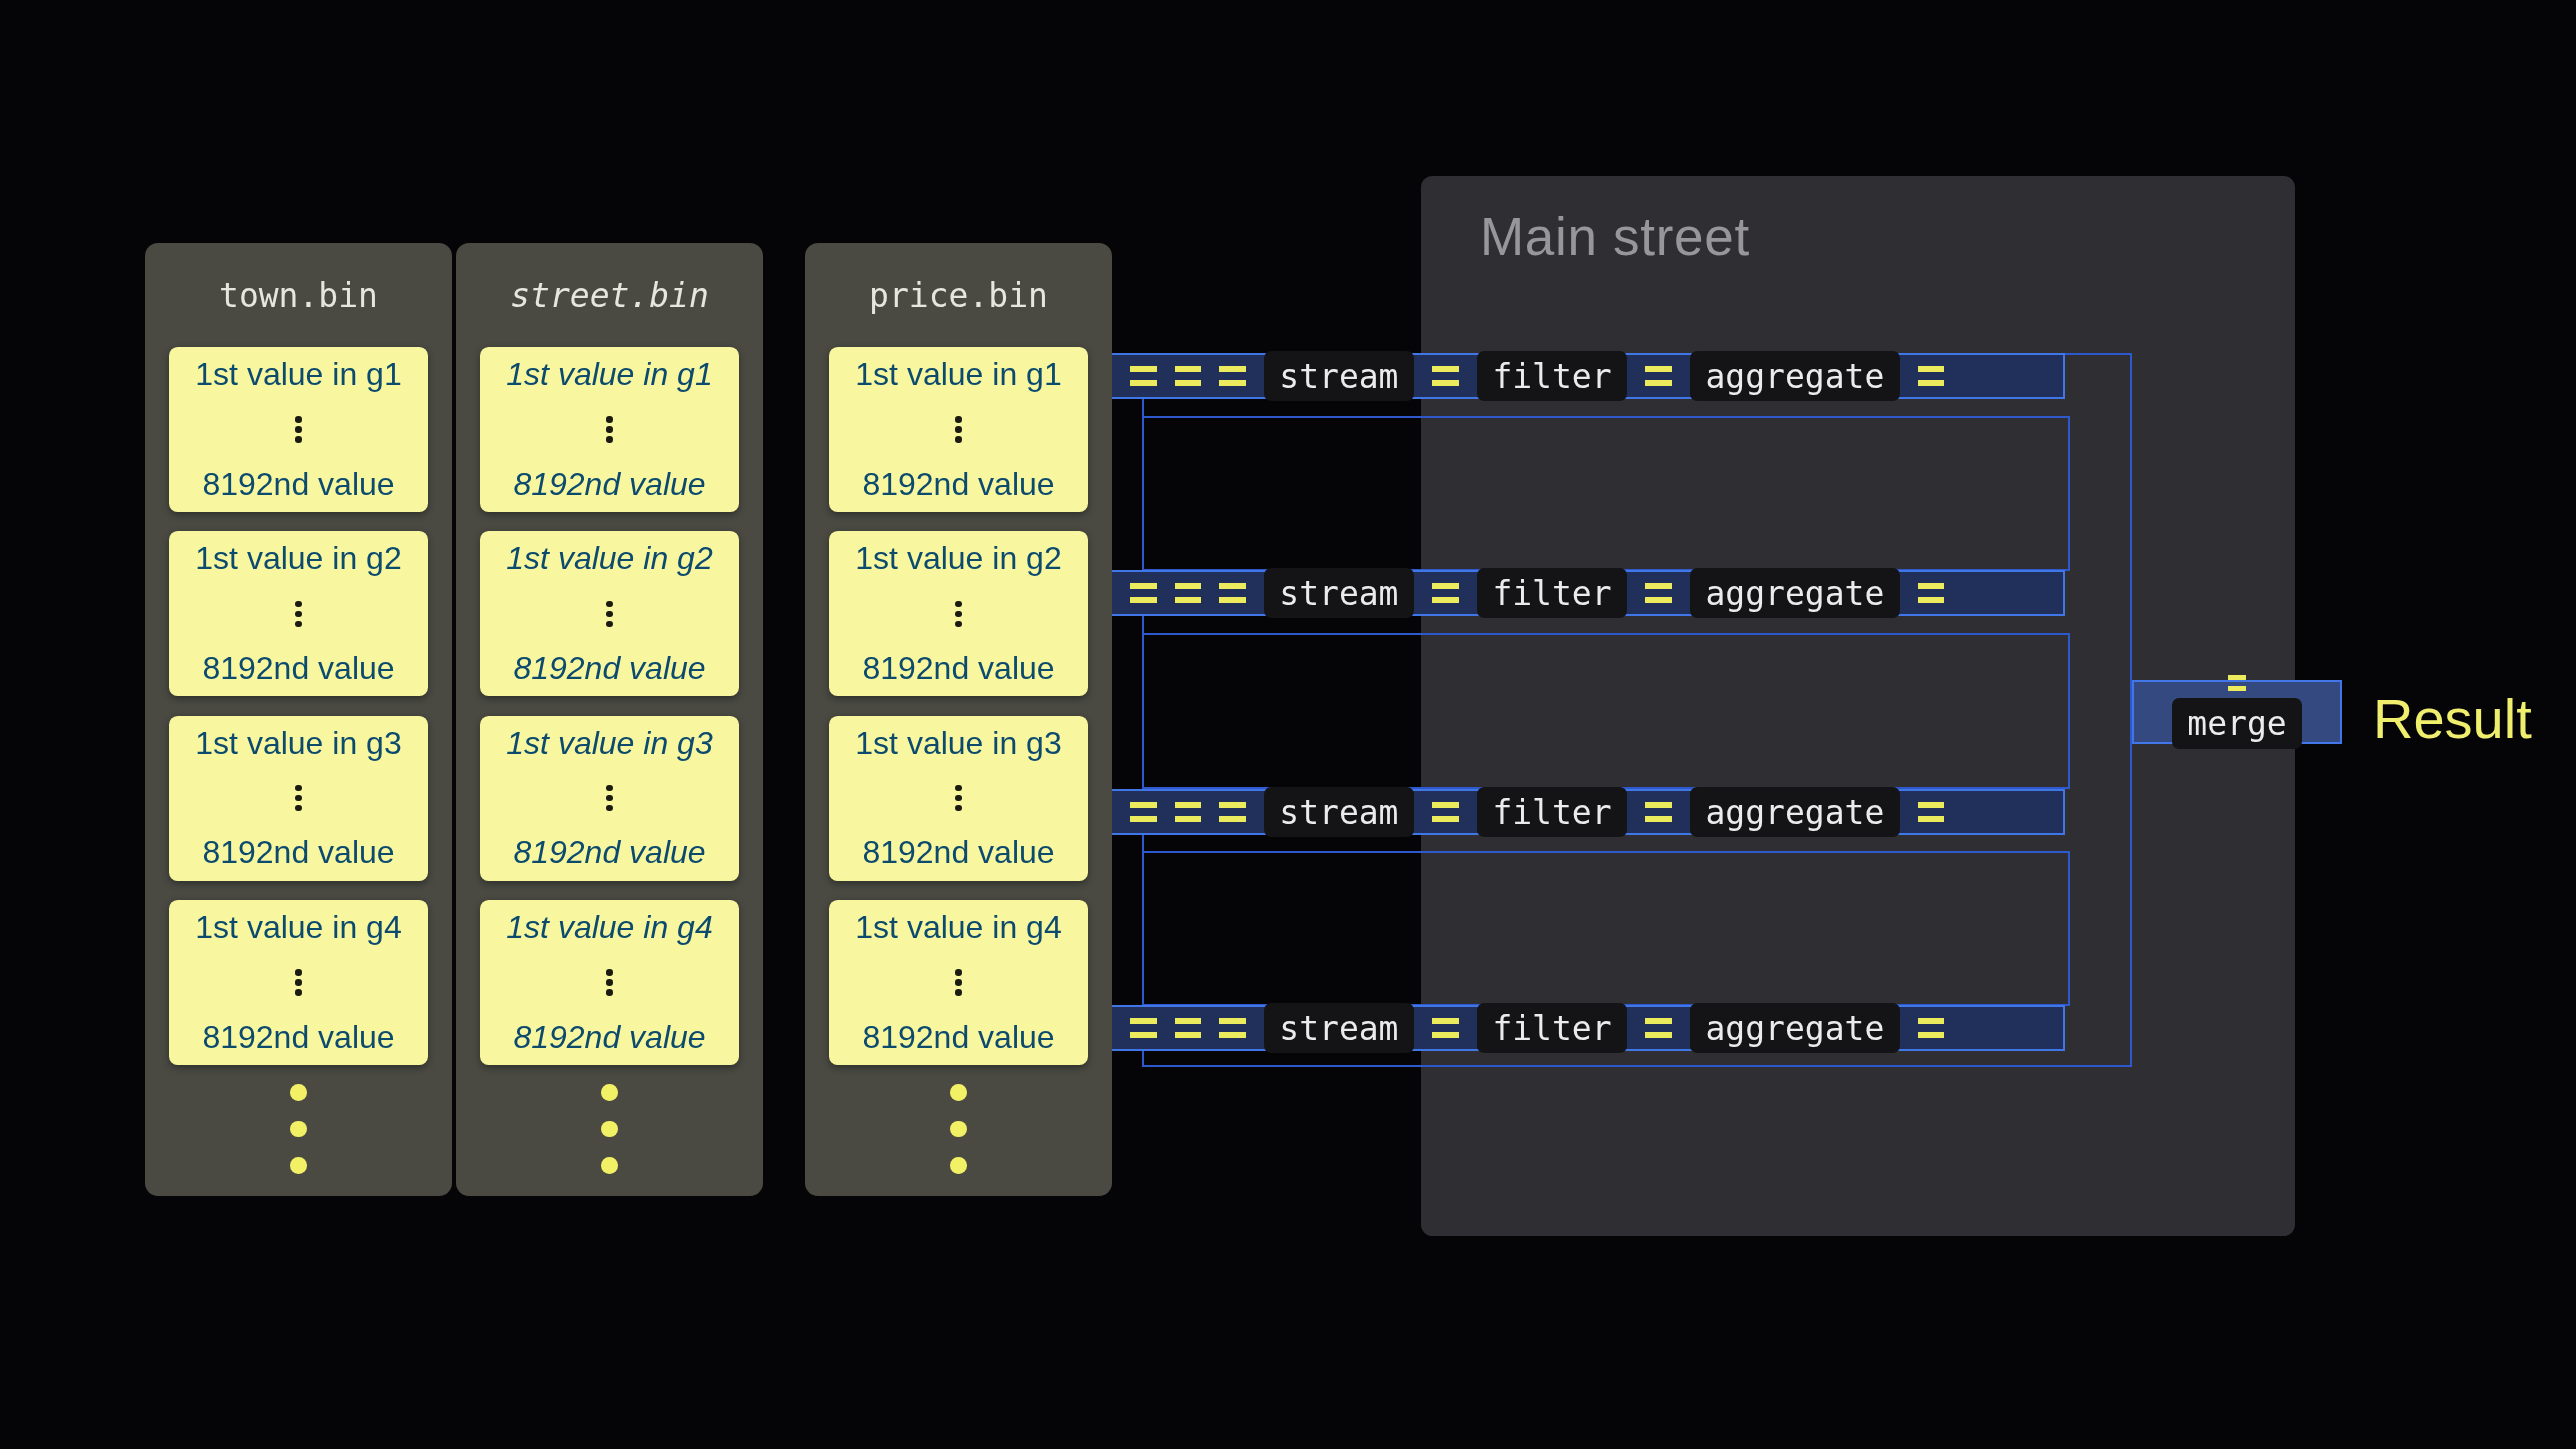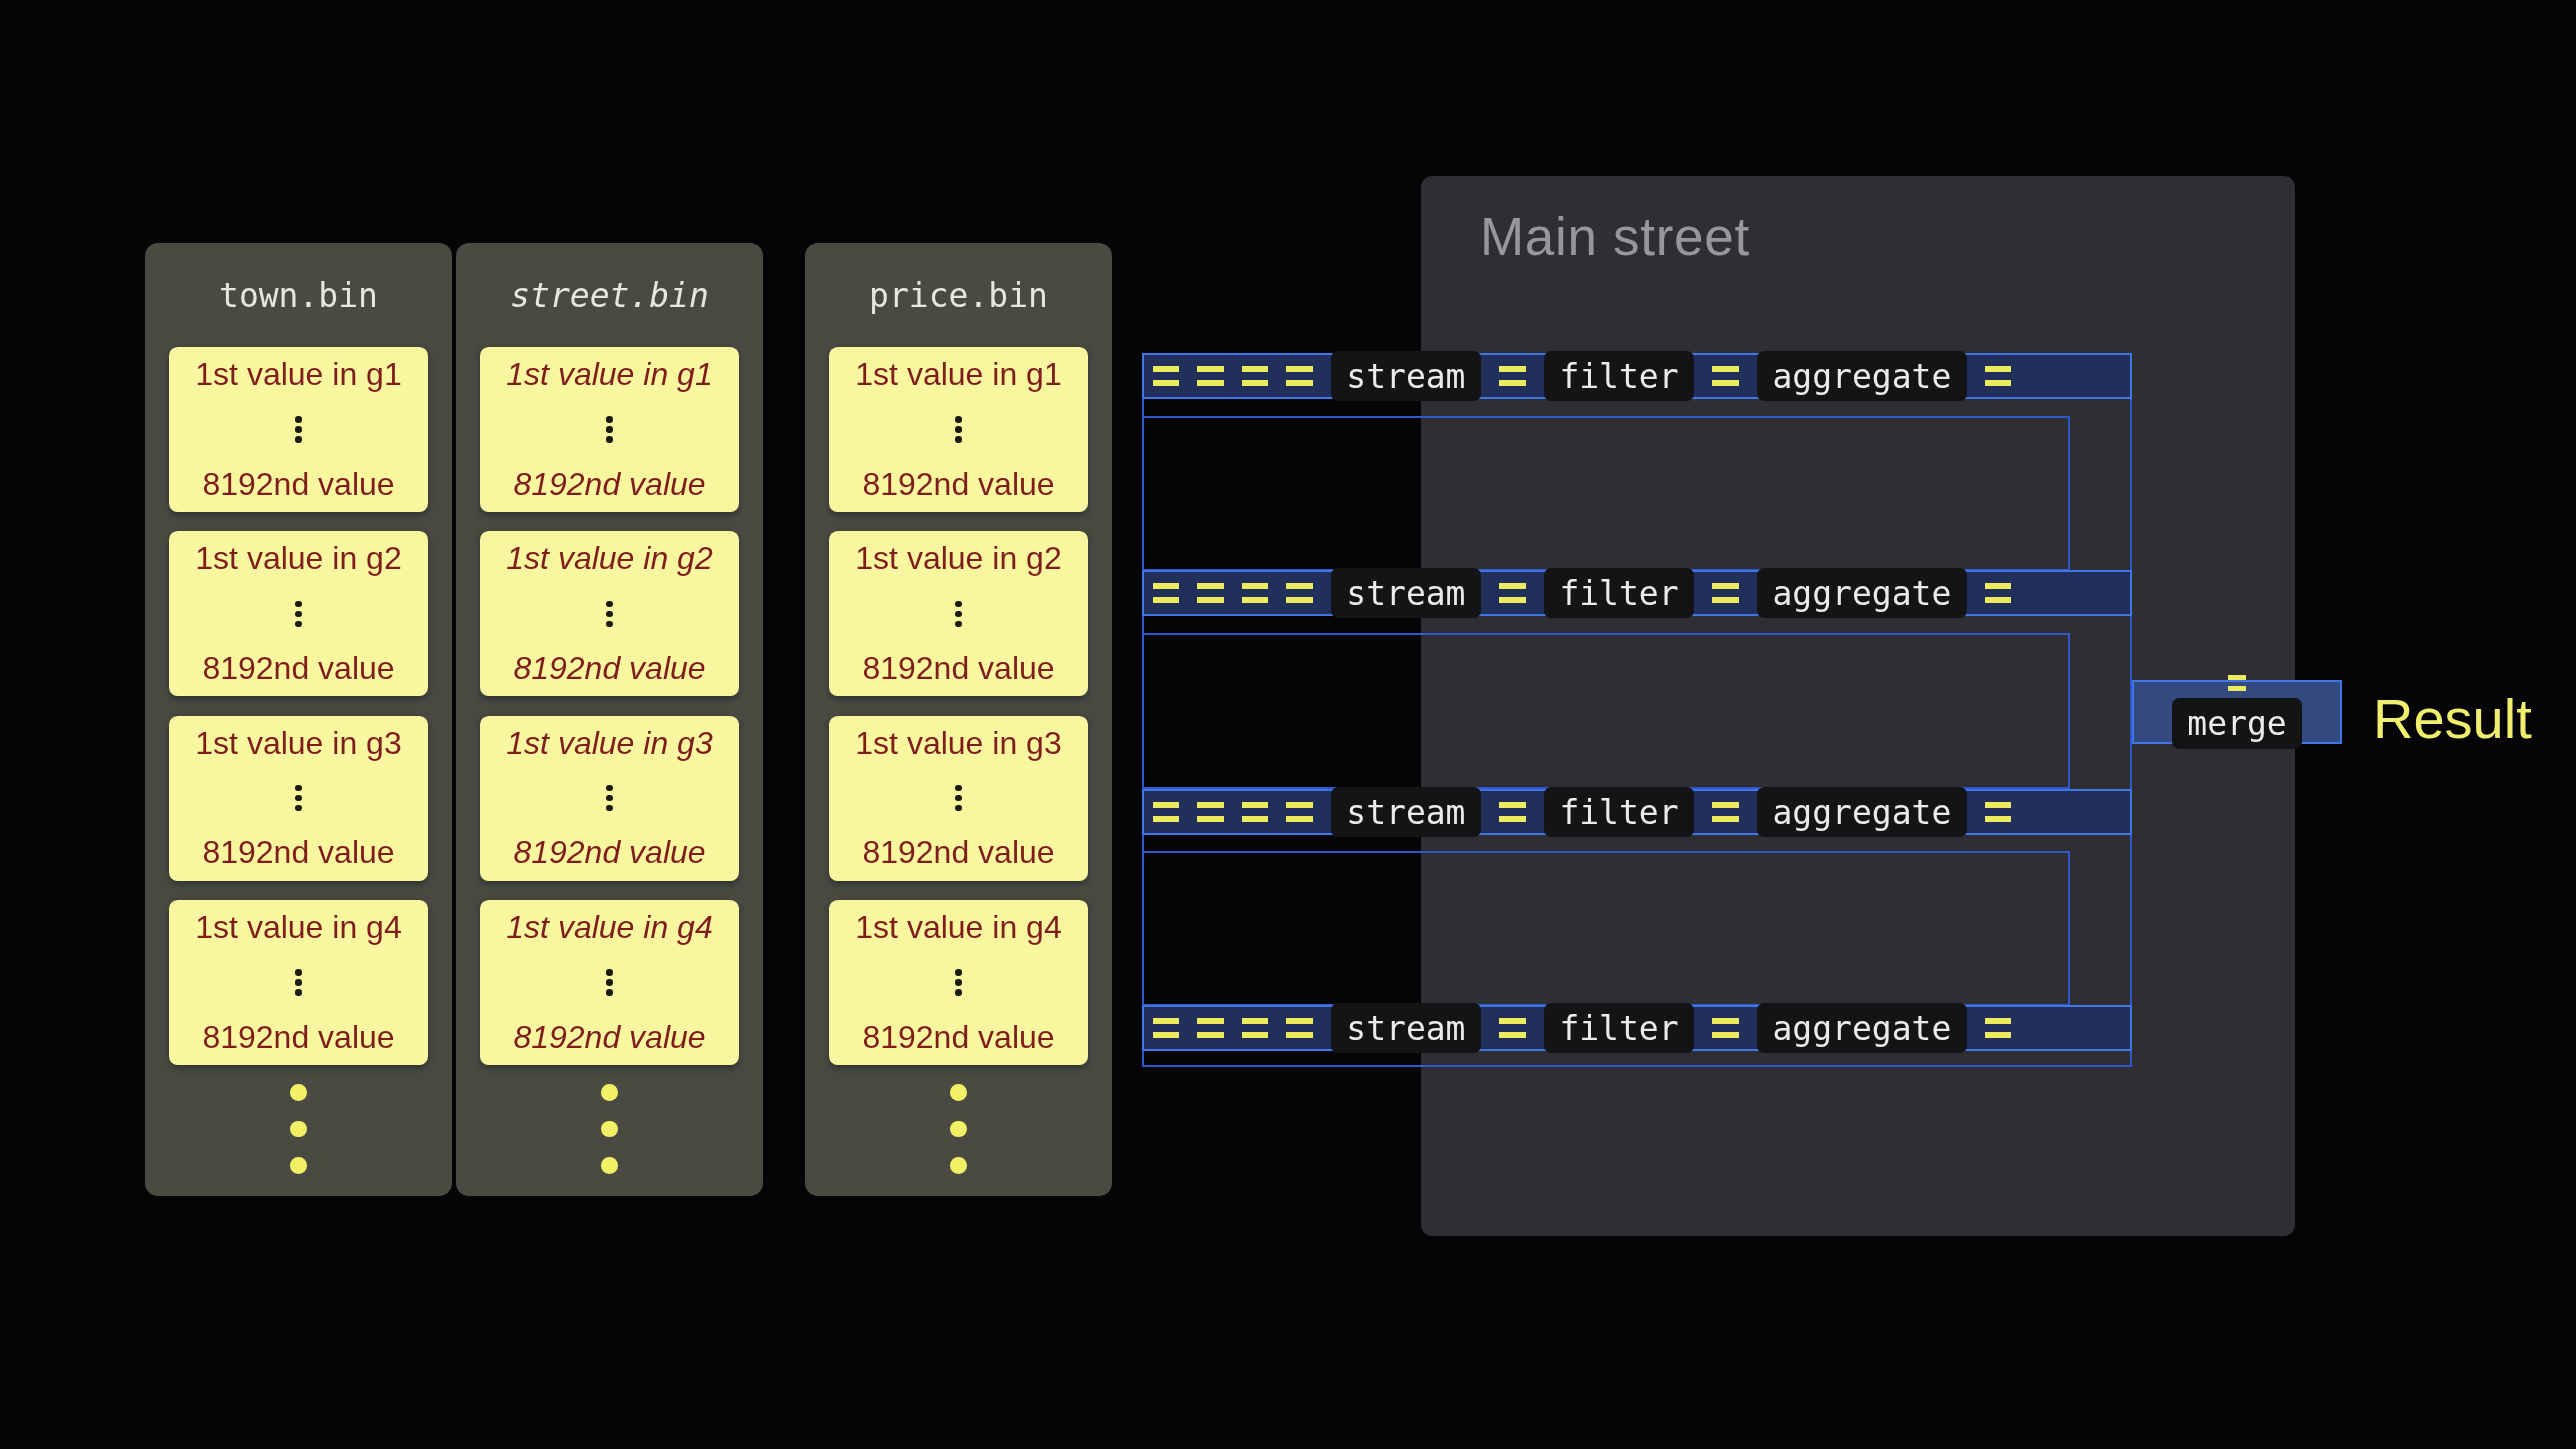--- a/index.html
+++ b/index.html
@@ -48,21 +48,21 @@
   .block {
     height: 165px;
     background: #f8f7a0;
     border-radius: 8.6px;
     box-sizing: border-box;
     padding: 10px 14px;
     display: flex;
     flex-direction: column;
     align-items: center;
     justify-content: space-between;
-    color: #7f1d1d;
+    color: #0c4a6e;
     font-size: 32px;
     line-height: 1.1;
     box-shadow: 0 2.9px 7.2px rgba(0,0,0,0.35);
   }
   .vdots i {
     display: block;
     width: 6.4px;
     height: 6.4px;
     border-radius: 50%;
     background: #1b1b12;
@@ -116,21 +116,21 @@
   }
   .conn-rect {
     position: absolute;
     left: 1142px;
     width: 928px;
     border: 2.1px solid #2e59cc;
     box-sizing: border-box;
   }
   .pipeline {
     position: absolute;
-    left: 1142px;
+    left: 1075px;
     width: 990px;
     height: 46px;
     background: #21305a;
     border: 2.1px solid #4076e8;
     box-sizing: border-box;
     display: flex;
     align-items: center;
     gap: 18px;
     padding: 0 8.6px;
   }

